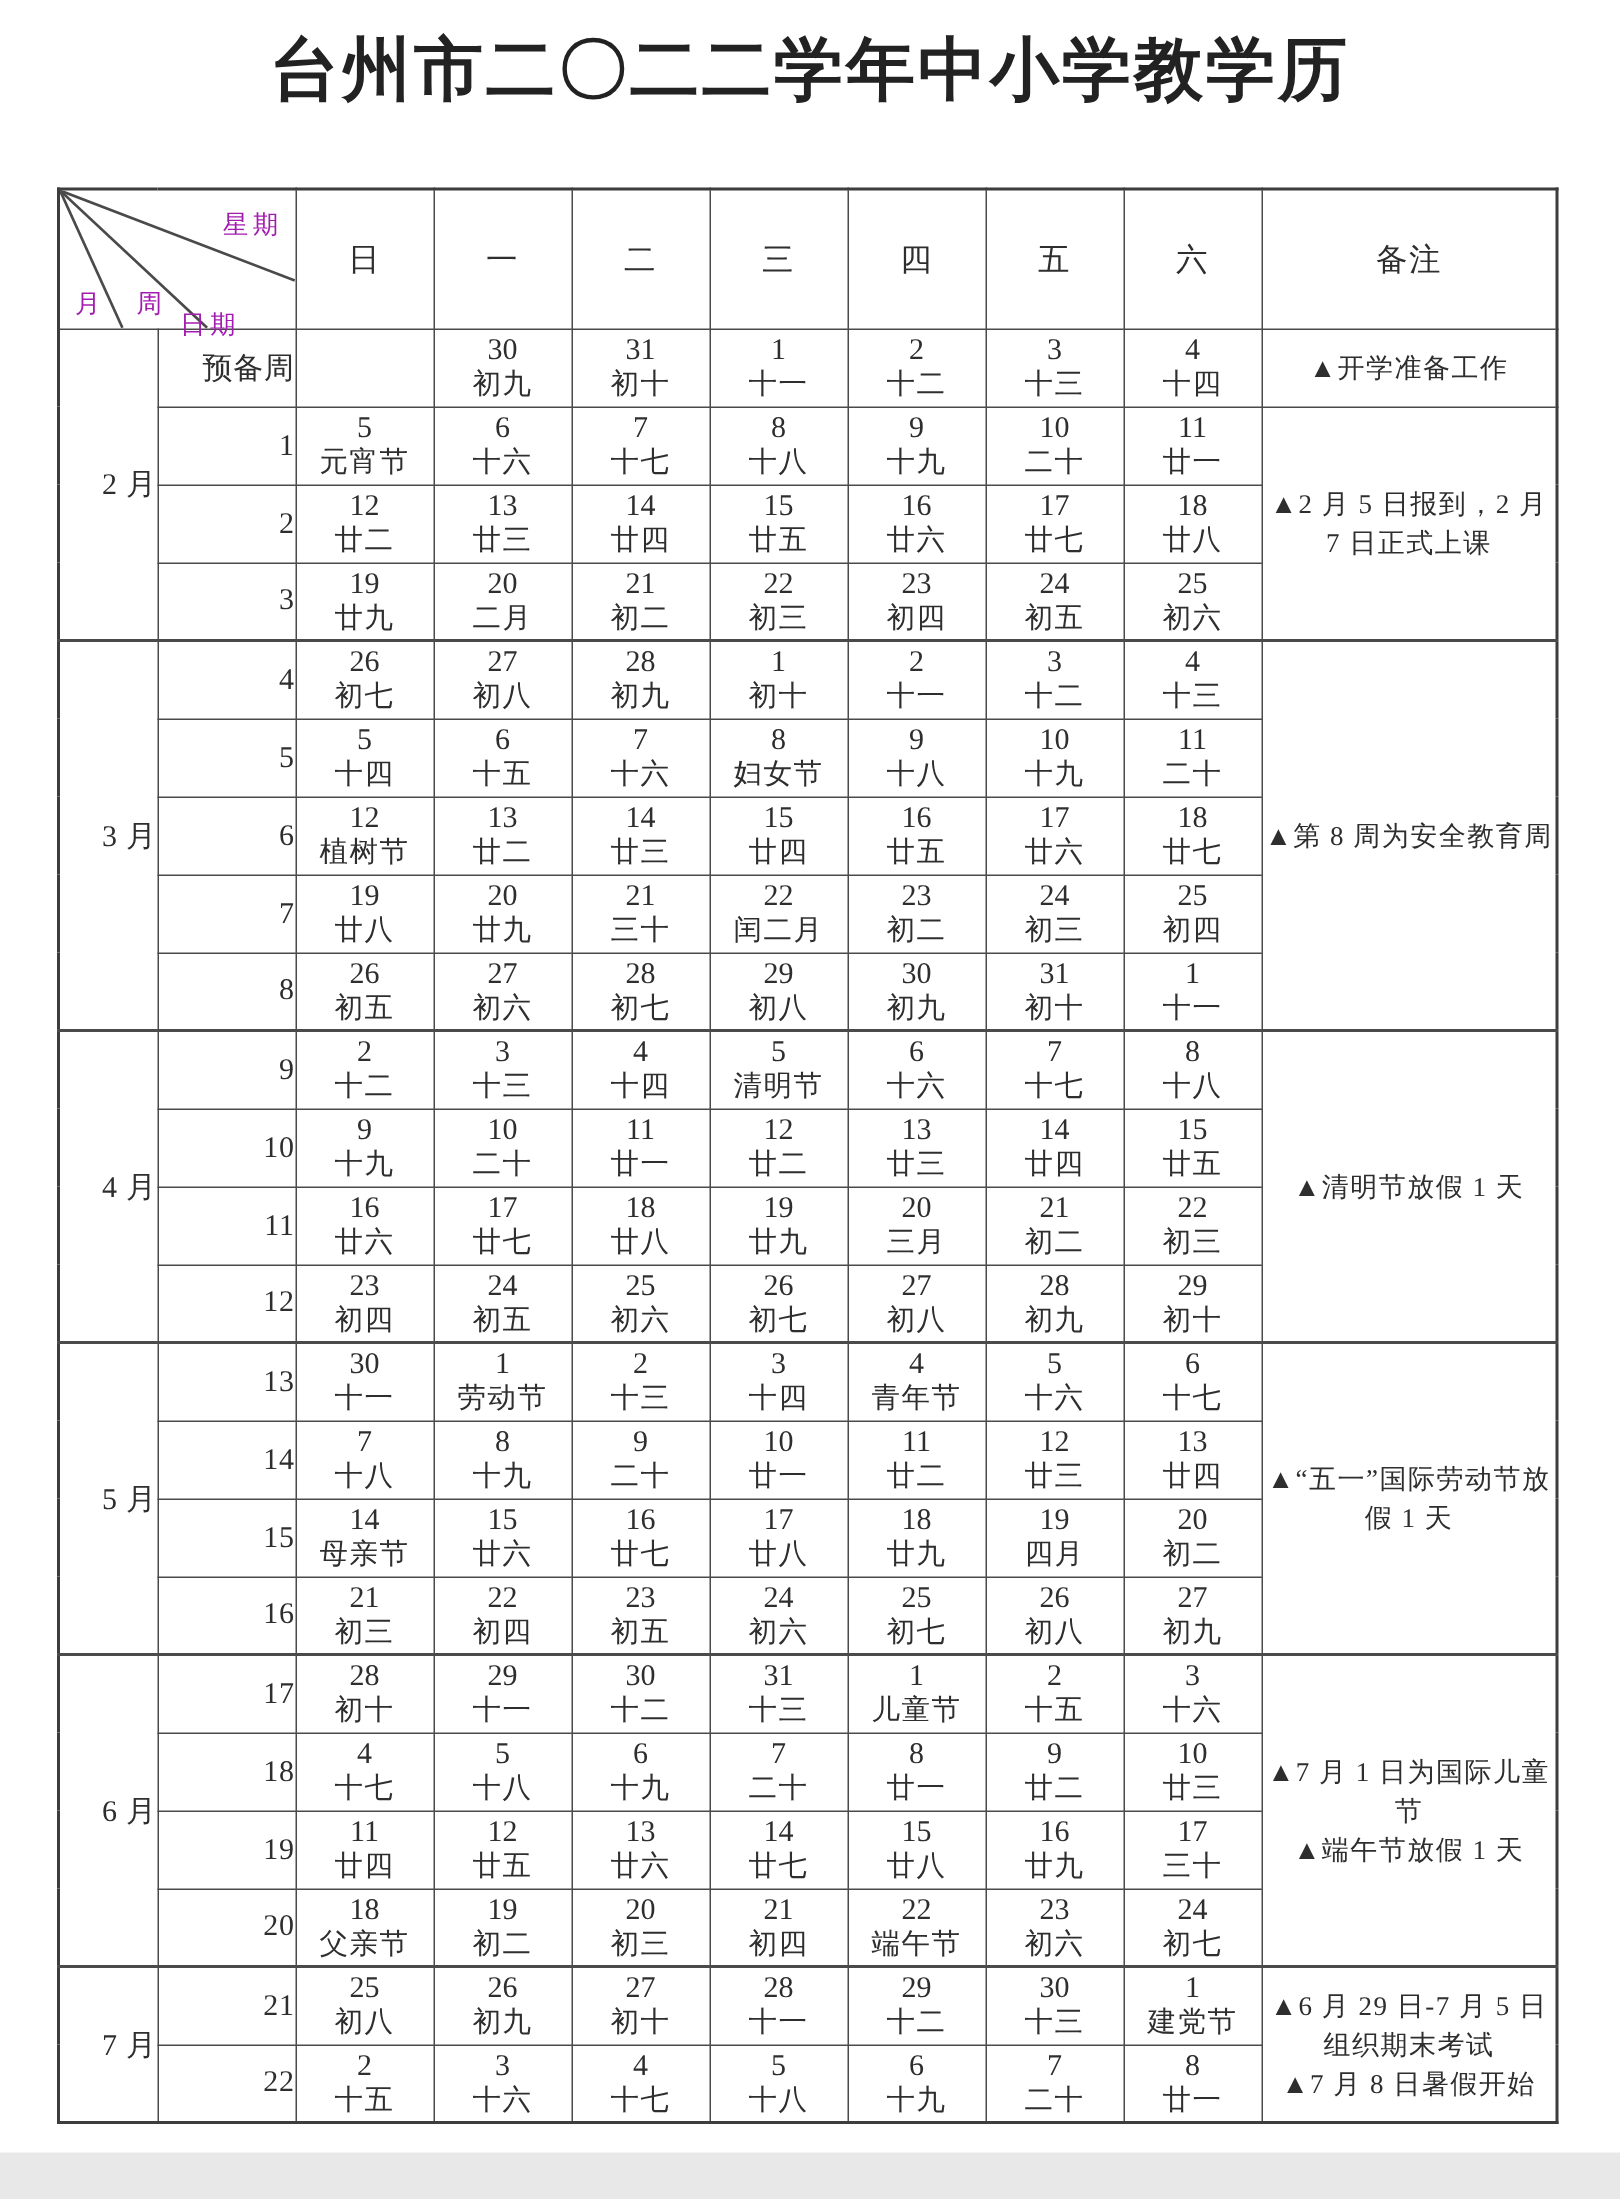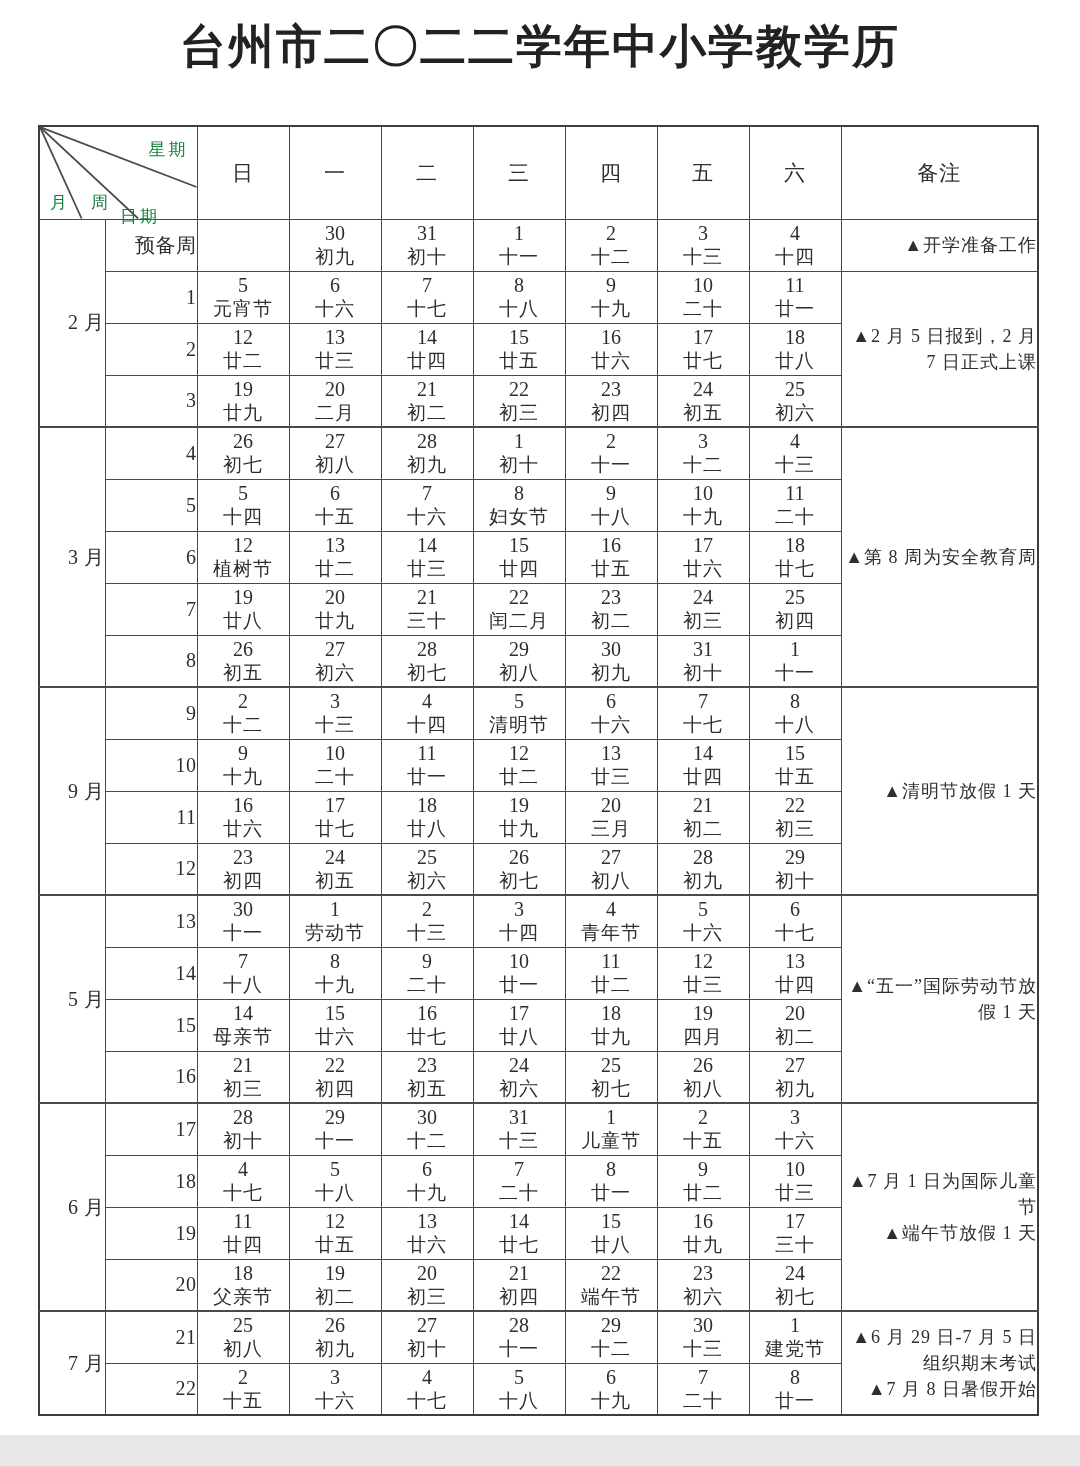--- a/index.html
+++ b/index.html
@@ -57,36 +57,36 @@
     font-weight: 400;
     font-size: 21px;
     text-align: center;
     letter-spacing: 1px;
   }
   tbody td { height: 52px; }
   tr.month-start td { border-top-width: 2.5px; }
 
   .corner { position: relative; padding: 0; }
   .corner svg { position: absolute; left: 0; top: 0; width: 100%; height: 100%; display: block; }
-  .corner .lbl { position: absolute; font-size: 17px; color: #15803d; letter-spacing: 3px; white-space: nowrap; }
+  .corner .lbl { position: absolute; font-size: 17px; color: #a21caf; letter-spacing: 3px; white-space: nowrap; }
   .lbl-week   { top: 11px; right: 8px; }
   .lbl-date   { top: 54px; left: 80px; margin-top: 24px; }
   .lbl-month  { bottom: 5px; left: 10px; letter-spacing: 0; }
   .lbl-weeknum{ bottom: 5px; left: 51px; letter-spacing: 0; }
 
   .month-cell, .week-cell {
     text-align: right;
     font-size: 20px;
     letter-spacing: 0.5px;
   }
   .day-cell { text-align: center; }
   .day-cell .date  { font-size: 20px; line-height: 24px; }
   .day-cell .lunar { font-size: 19px; line-height: 24px; letter-spacing: 1px; }
   .remark-cell {
-    text-align: right;
+    text-align: center;
     font-size: 18px;
     letter-spacing: 1px;
     padding: 2px 8px;
     line-height: 26px;
   }
   .remark-line { margin: 0; }
 </style>
 </head>
 <body>
 
@@ -414,21 +414,21 @@
           <td class="day-cell">
             <div class="date">31</div>
             <div class="lunar">初十</div>
           </td>
           <td class="day-cell">
             <div class="date">1</div>
             <div class="lunar">十一</div>
           </td>
         </tr>
         <tr class="month-start">
-          <td class="month-cell" rowspan="4">9 月</td>
+          <td class="month-cell" rowspan="4">4 月</td>
           <td class="week-cell">9</td>
           <td class="day-cell">
             <div class="date">2</div>
             <div class="lunar">十二</div>
           </td>
           <td class="day-cell">
             <div class="date">3</div>
             <div class="lunar">十三</div>
           </td>
           <td class="day-cell">

